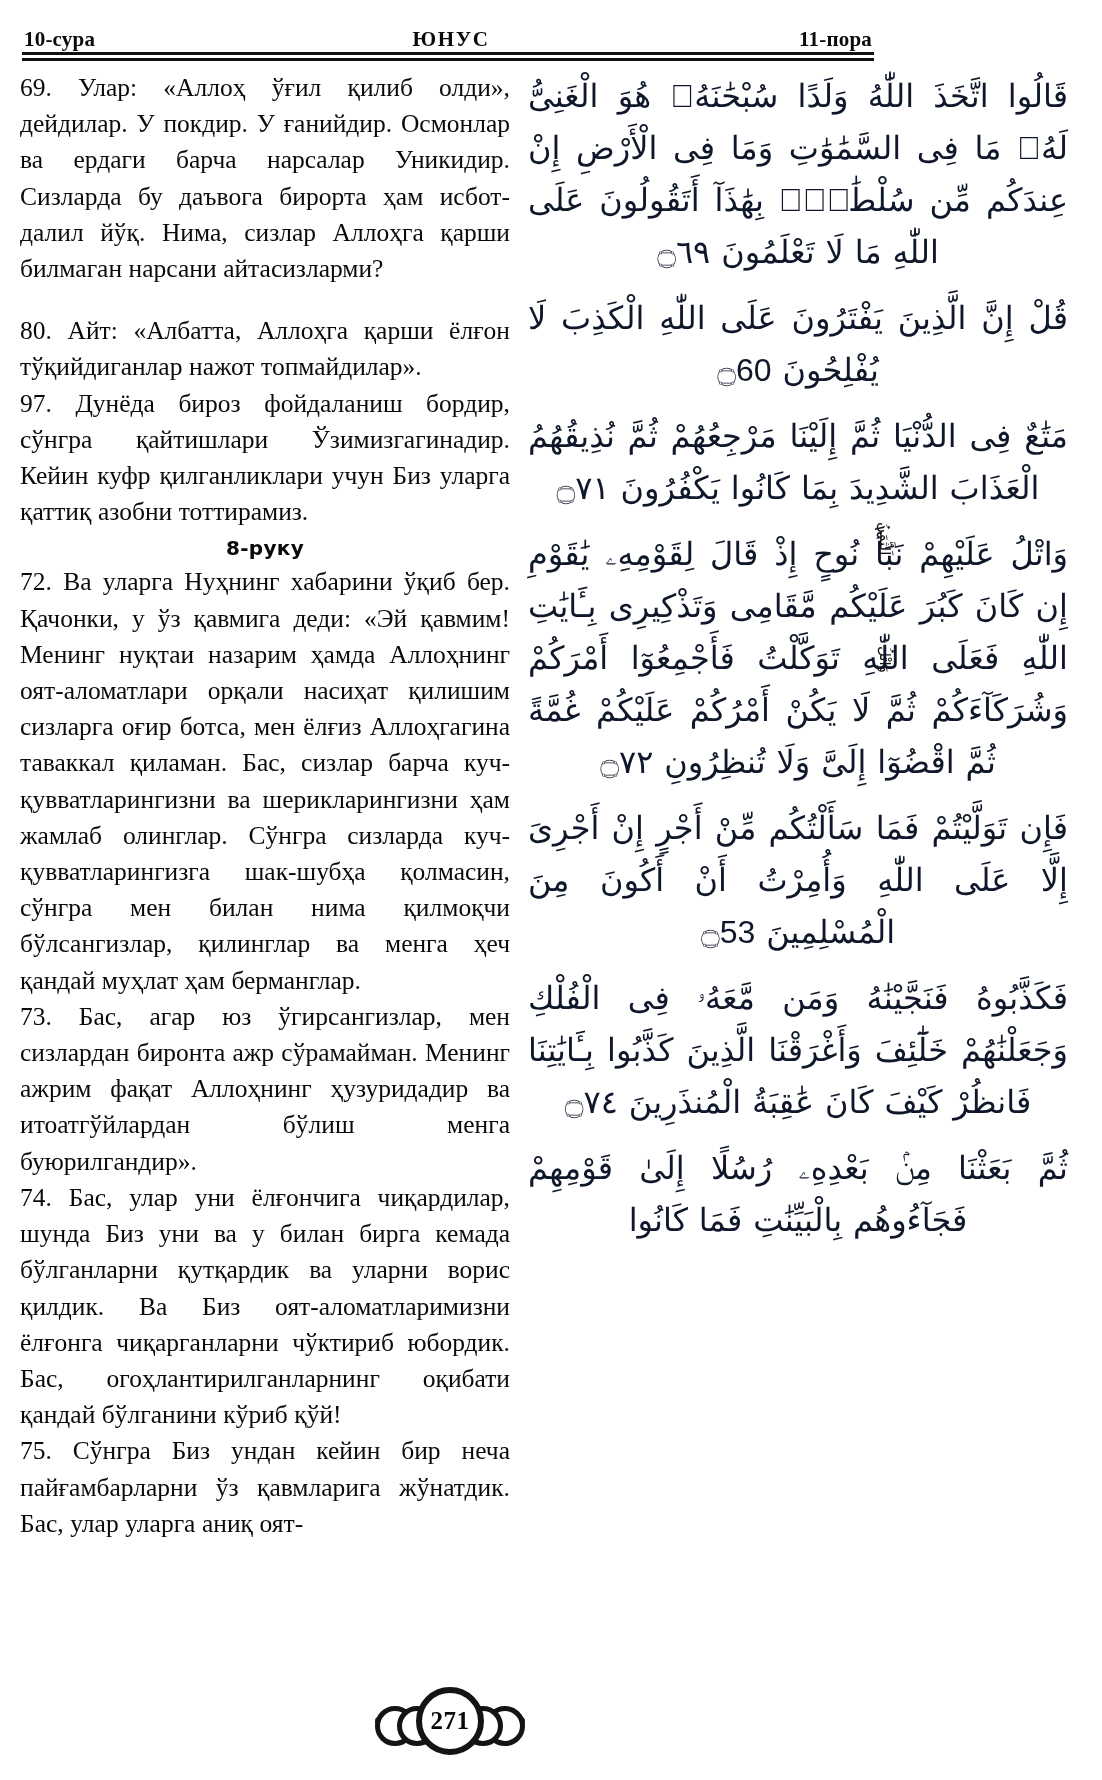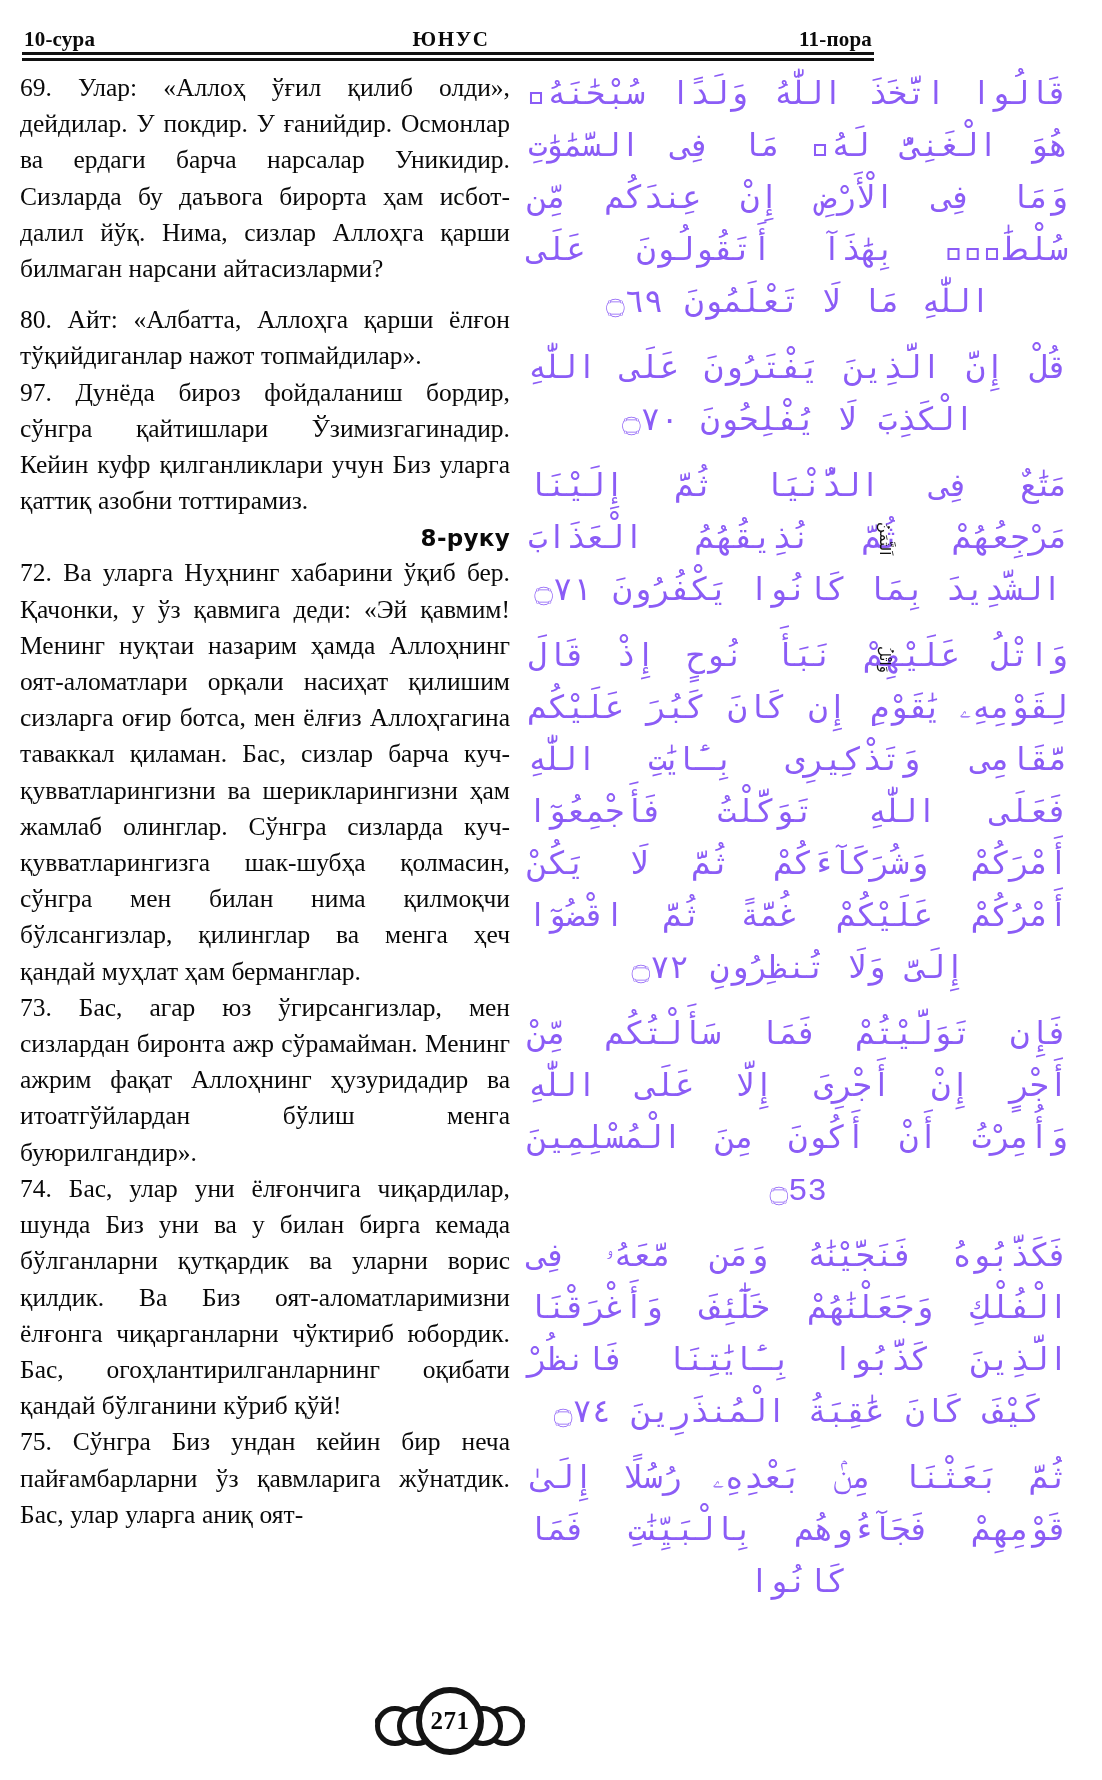--- a/index.html
+++ b/index.html
@@ -97,40 +97,40 @@
   .uz-para {
     font-size: 25.5px;
     line-height: 36.2px;
     text-align: justify;
     text-align-last: left;
     margin: 0 0 6px 0;
     hyphens: manual;
     word-spacing: 0.2px;
   }
   .uz-para.tight { margin-bottom: 0px; }
-  .uz-para.gap { margin-bottom: 15px; }
+  .uz-para.gap { margin-bottom: 26px; }
 
   .ruku-head {
-    text-align: right;
+    text-align: center;
     font-family: "DejaVu Sans", "Liberation Sans", sans-serif;
     font-weight: bold;
-    font-size: 23px;
+    font-size: 20px;
     margin: 6px 0 4px 0;
     letter-spacing: 0.3px;
   }
 
   
   .ar-block {
     direction: rtl;
     text-align: justify;
     text-align-last: center;
-    font-family: Liberation Mono, monospace;
+    font-family: Liberation Sans, sans-serif;
     font-size: 32px;
     line-height: 52px;
-    color: #8b5cf6;
+    color: #0f172a;
     unicode-bidi: isolate;
     word-spacing: 2px;
   }
   .ar-block + .ar-block { margin-top: 14px; }
 
   
   .margin-note {
     position: absolute;
     right: 4px;
     font-family: "DejaVu Sans", "Liberation Sans", sans-serif;
@@ -229,21 +229,21 @@
       <p class="uz-para tight">97. Дунёда бироз фойдаланиш бордир, сўнгра қайтишлари Ўзимизгагинадир. Кейин куфр қилганликлари учун Биз уларга қаттиқ азобни тоттирамиз.</p>
       <div class="ruku-head">8-руку</div>
       <p class="uz-para tight">72. Ва уларга Нуҳнинг хабарини ўқиб бер. Қачонки, у ўз қавмига деди: «Эй қавмим! Менинг нуқтаи назарим ҳамда Аллоҳнинг оят-аломатлари орқали насиҳат қилишим сизларга оғир ботса, мен ёлғиз Аллоҳгагина таваккал қиламан. Бас, сизлар барча куч-қувватларингизни ва шерикларингизни ҳам жамлаб олинглар. Сўнгра сизларда куч-қувватларингизга шак-шубҳа қолмасин, сўнгра мен билан нима қилмоқчи бўлсангизлар, қилинглар ва менга ҳеч қандай муҳлат ҳам берманглар.</p>
       <p class="uz-para tight">73. Бас, агар юз ўгирсангизлар, мен сизлардан биронта ажр сўрамайман. Менинг ажрим фақат Аллоҳнинг ҳузуридадир ва итоатгўйлардан бўлиш менга буюрилгандир».</p>
       <p class="uz-para tight">74. Бас, улар уни ёлғончига чиқардилар, шунда Биз уни ва у билан бирга кемада бўлганларни қутқардик ва уларни ворис қилдик. Ва Биз оят-аломатларимизни ёлғонга чиқарганларни чўктириб юбордик. Бас, огоҳлантирилганларнинг оқибати қандай бўлганини кўриб қўй!</p>
       <p class="uz-para tight">75. Сўнгра Биз ундан кейин бир неча пайғамбарларни ўз қавмларига жўнатдик. Бас, улар уларга аниқ оят-</p>
     </div>
 
     <div class="col-ar">
       <div class="ar-block">قَالُوا اتَّخَذَ اللّٰهُ وَلَدًا سُبْحَٰنَهُۥ هُوَ الْغَنِىُّ لَهُۥ مَا فِى السَّمَٰوَٰتِ وَمَا فِى الْأَرْضِ إِنْ عِندَكُم مِّن سُلْطَٰنٍۭ بِهَٰذَآ أَتَقُولُونَ عَلَى اللّٰهِ مَا لَا تَعْلَمُونَ ۝٦٩</div>
-      <div class="ar-block">قُلْ إِنَّ الَّذِينَ يَفْتَرُونَ عَلَى اللّٰهِ الْكَذِبَ لَا يُفْلِحُونَ ۝٧٠</div>
+      <div class="ar-block">قُلْ إِنَّ الَّذِينَ يَفْتَرُونَ عَلَى اللّٰهِ الْكَذِبَ لَا يُفْلِحُونَ ۝60</div>
       <div class="ar-block">مَتَٰعٌ فِى الدُّنْيَا ثُمَّ إِلَيْنَا مَرْجِعُهُمْ ثُمَّ نُذِيقُهُمُ الْعَذَابَ الشَّدِيدَ بِمَا كَانُوا يَكْفُرُونَ ۝٧١</div>
       <div class="ar-block">وَاتْلُ عَلَيْهِمْ نَبَأَ نُوحٍ إِذْ قَالَ لِقَوْمِهِۦ يَٰقَوْمِ إِن كَانَ كَبُرَ عَلَيْكُم مَّقَامِى وَتَذْكِيرِى بِـَٔايَٰتِ اللّٰهِ فَعَلَى اللّٰهِ تَوَكَّلْتُ فَأَجْمِعُوٓا أَمْرَكُمْ وَشُرَكَآءَكُمْ ثُمَّ لَا يَكُنْ أَمْرُكُمْ عَلَيْكُمْ غُمَّةً ثُمَّ اقْضُوٓا إِلَىَّ وَلَا تُنظِرُونِ ۝٧٢</div>
       <div class="ar-block">فَإِن تَوَلَّيْتُمْ فَمَا سَأَلْتُكُم مِّنْ أَجْرٍ إِنْ أَجْرِىَ إِلَّا عَلَى اللّٰهِ وَأُمِرْتُ أَنْ أَكُونَ مِنَ الْمُسْلِمِينَ ۝53</div>
       <div class="ar-block">فَكَذَّبُوهُ فَنَجَّيْنَٰهُ وَمَن مَّعَهُۥ فِى الْفُلْكِ وَجَعَلْنَٰهُمْ خَلَٰٓئِفَ وَأَغْرَقْنَا الَّذِينَ كَذَّبُوا بِـَٔايَٰتِنَا فَانظُرْ كَيْفَ كَانَ عَٰقِبَةُ الْمُنذَرِينَ ۝٧٤</div>
       <div class="ar-block">ثُمَّ بَعَثْنَا مِنۢ بَعْدِهِۦ رُسُلًا إِلَىٰ قَوْمِهِمْ فَجَآءُوهُم بِالْبَيِّنَٰتِ فَمَا كَانُوا</div>
     </div>
 
     <div class="margin-note mn1">اَلثَّمَنُ</div>
     <div class="margin-note mn2">وَاتْلُ</div>
   </div>

